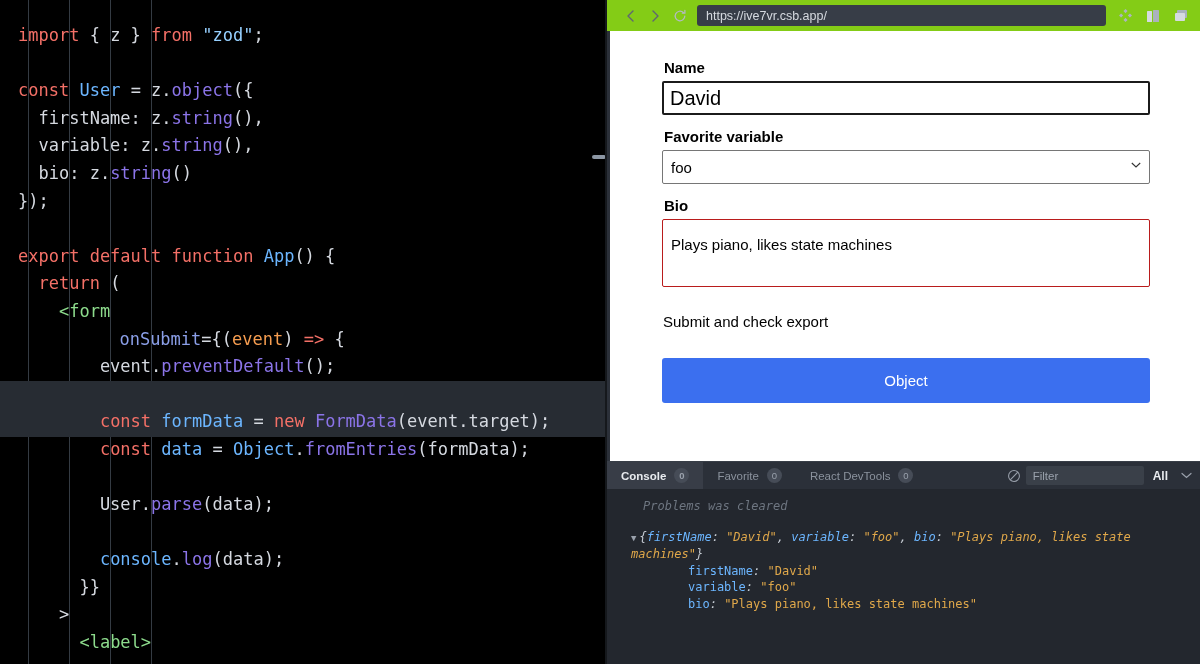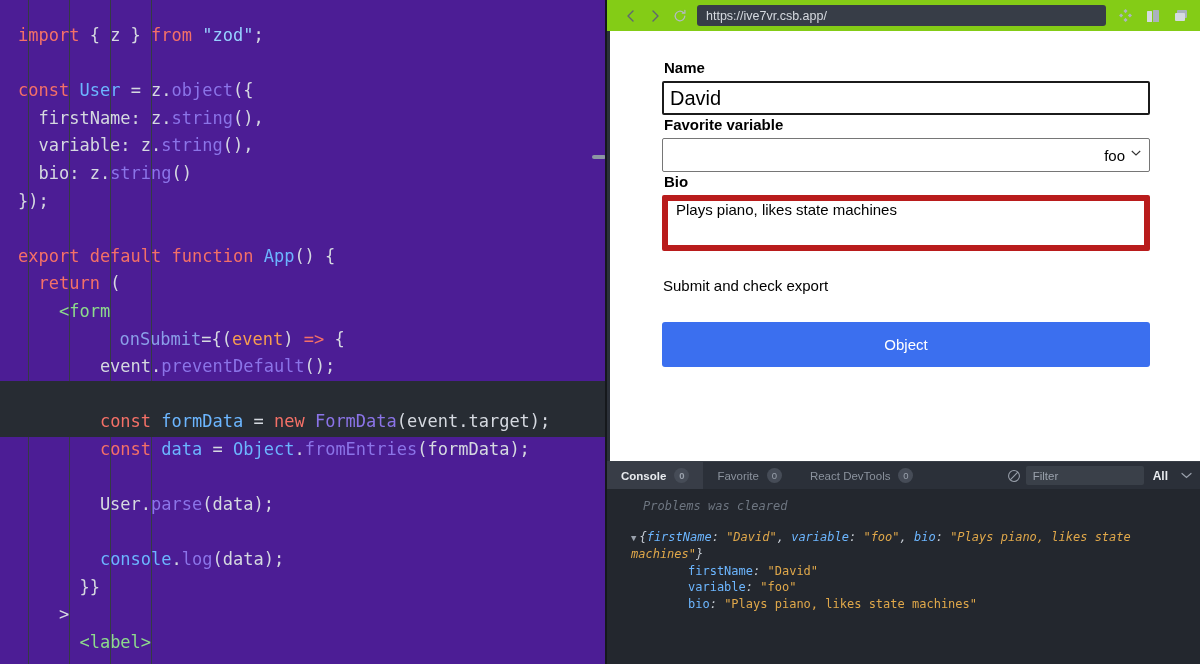--- a/index.html
+++ b/index.html
@@ -7,21 +7,21 @@
     width:1200px;height:664px;overflow:hidden;
     background:#1f2329;
     font-family:"Liberation Sans", sans-serif;
   }
   #app{position:relative;width:1200px;height:664px;overflow:hidden;display:flex;}
 
   
   .editor{
     position:relative;
     width:607px;height:664px;
-    background:#4c1d95;
+    background:#000000;
     overflow:hidden;
   }
   .indent-guides{position:absolute;top:0;left:0;width:607px;height:664px;pointer-events:none;}
   .ig{position:absolute;top:0;width:1px;height:664px;background:#343b43;}
   .hl-line{position:absolute;left:0;width:607px;height:27.6px;background:#272c33;}
   .code{
     position:relative;
     padding:22px 0 0 18px;
     font-family:"DejaVu Sans Mono","Liberation Mono",monospace;
     font-size:17px;
@@ -108,48 +108,47 @@
   .tselect{
     box-sizing:border-box;
     width:100%;height:34px;
     border:1px solid #767676;border-radius:2px;
     font-size:15px;color:#000;
     padding:0 24px 0 8px;
     background:#fff;
     appearance:none;-webkit-appearance:none;
     font-family:"Liberation Sans",sans-serif;
     outline:none;
-    text-align:right;
   }
   .sel-arrow{
     position:absolute;right:9px;top:12px;width:10px;height:6px;pointer-events:none;color:#333;
   }
   .tarea{
     box-sizing:border-box;
-    width:100%;height:56px;
-    border:6px solid #b91c1c;border-radius:2px;
+    width:100%;height:68px;
+    border:1px solid #b91c1c;border-radius:2px;
     font-size:15px;color:#000;
-    padding:0 8px;
+    padding:16px 8px;
     background:#fff;resize:none;
     font-family:"Liberation Sans",sans-serif;
     outline:none;
     line-height:18px;
   }
   .hint{
     font-size:15px;color:#000;margin:22px 0 0 1px;
     font-family:"Liberation Sans",sans-serif;
   }
   .submit{
     margin-top:28px;
     width:100%;height:45px;
     background:#3b6fef;color:#fff;border:0;border-radius:3px;
     font-size:15px;cursor:pointer;
     font-family:"Liberation Sans",sans-serif;
   }
-  .fgroup{margin-bottom:1px;}
+  .fgroup{margin-bottom:13px;}
 
   
   .consolebar{
     height:28px;min-height:28px;
     background:#2b3039;
     display:flex;align-items:center;
     border-top:1px solid #383e47;
     box-sizing:border-box;
   }
   .ctab{

